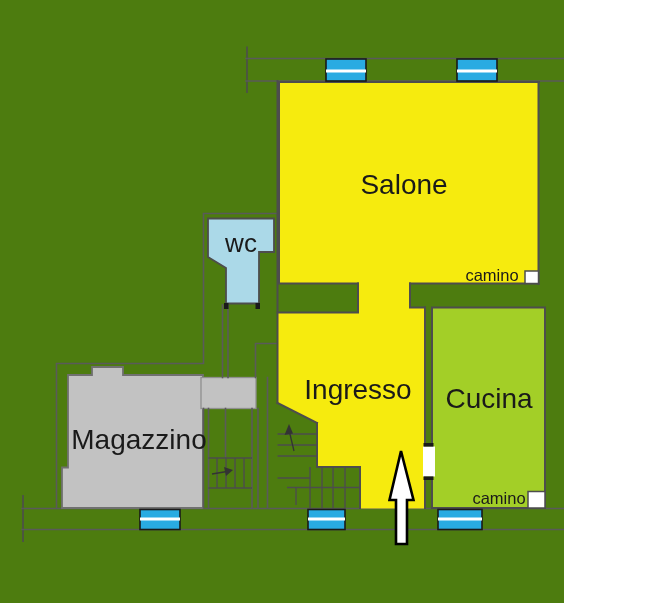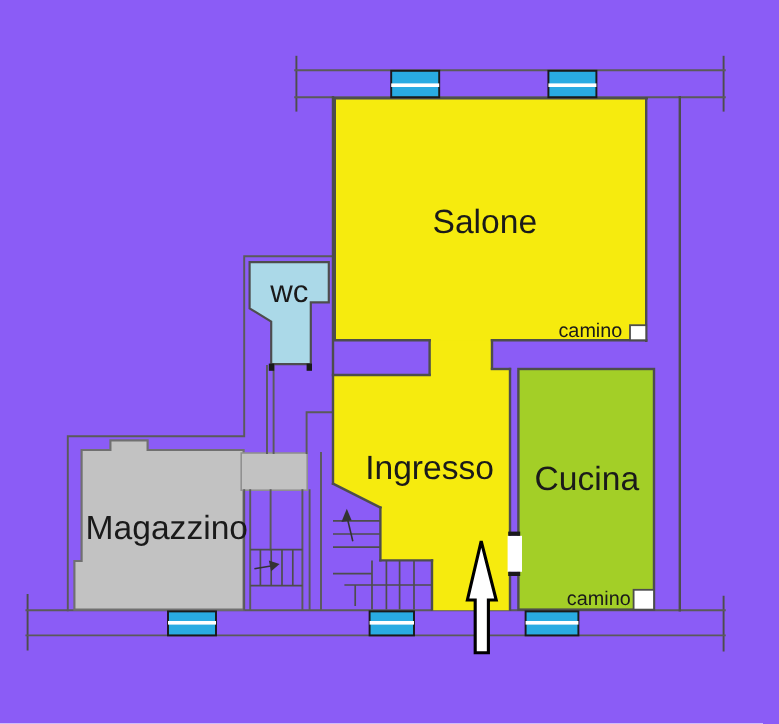--- a/index.html
+++ b/index.html
@@ -1,16 +1,16 @@
 <!DOCTYPE html>
 <html><head>
 <meta charset="utf-8">
 <style>
   html,body{margin:0;padding:0;background:#ffffff;}
-  .page{position:relative;width:649px;height:603px;background:#8b5cf6;overflow:hidden;}
+  .page{position:relative;width:564px;height:603px;background:#4d7c0f;overflow:hidden;}
   svg{display:block;}
   .wall{stroke:#4D4D4D;stroke-width:2;fill:none;stroke-linecap:square;}
   .wall-thin{stroke:#5a5a5a;stroke-width:1.6;fill:none;stroke-linecap:square;}
   .tick{stroke:#4D4D4D;stroke-width:1.6;}
   .step{stroke:#4D4D4D;stroke-width:1.4;fill:none;}
   .win{stroke:#1a1a1a;stroke-width:1.6;}
   .room-label{font-family:"Liberation Sans",sans-serif;font-size:28px;fill:#1a1a1a;}
   .wc-label{font-family:"Liberation Sans",sans-serif;font-size:26px;fill:#1a1a1a;}
   .small-label{font-family:"Liberation Sans",sans-serif;font-size:16.5px;fill:#1a1a1a;}
   .arrow-line{stroke:#333;stroke-width:1.3;fill:none;}

